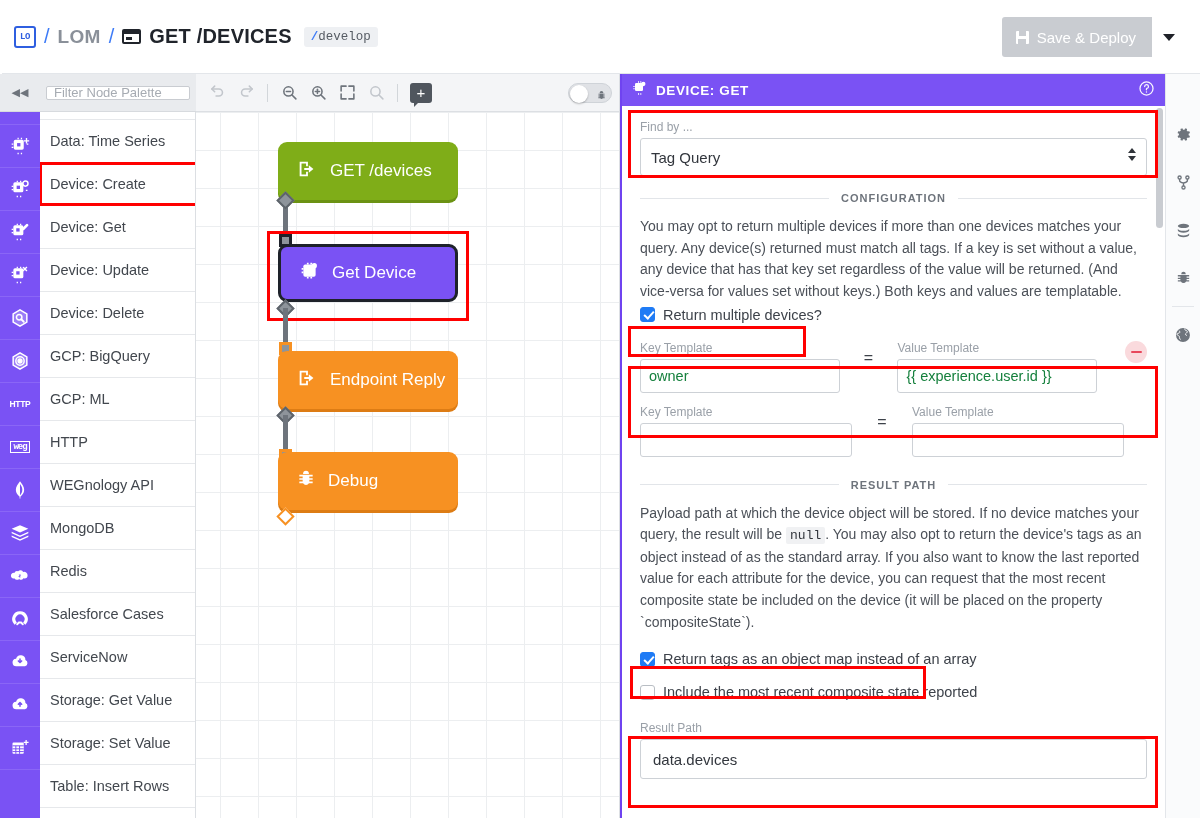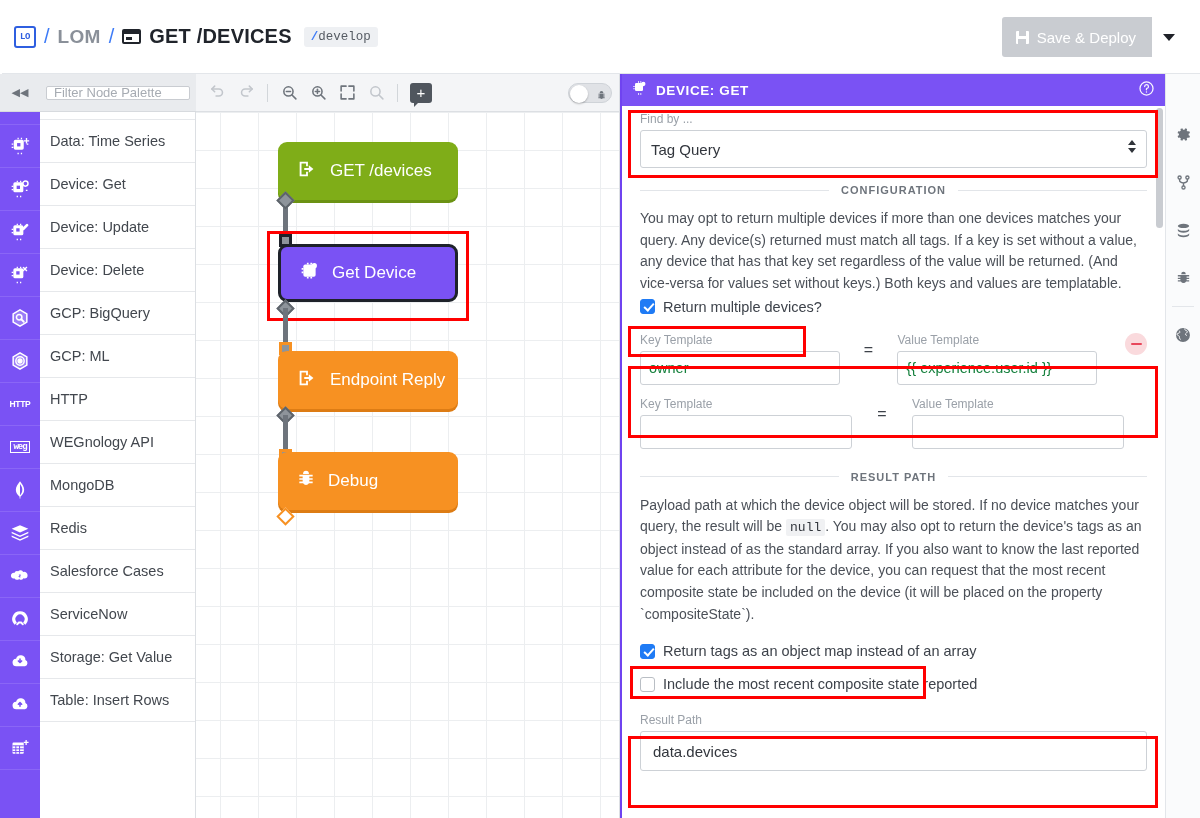--- a/index.html
+++ b/index.html
@@ -429,20 +429,23 @@
 </div>
 
 <div id="palette">
   <div id="palette-list">
       <div class="pal-item partial">
         <span></span>
       </div>
       <div class="pal-item">
         <span>Data: Time Series</span>
       </div>
+      <div class="pal-item hl">
+        <span>Device: Create</span>
+      </div>
       <div class="pal-item">
         <span>Device: Get</span>
       </div>
       <div class="pal-item">
         <span>Device: Update</span>
       </div>
       <div class="pal-item">
         <span>Device: Delete</span>
       </div>
       <div class="pal-item">
@@ -464,20 +467,23 @@
         <span>Redis</span>
       </div>
       <div class="pal-item">
         <span>Salesforce Cases</span>
       </div>
       <div class="pal-item">
         <span>ServiceNow</span>
       </div>
       <div class="pal-item">
         <span>Storage: Get Value</span>
+      </div>
+      <div class="pal-item">
+        <span>Storage: Set Value</span>
       </div>
       <div class="pal-item">
         <span>Table: Insert Rows</span>
       </div>
     </div>
 </div>
 <div id="palette-search-wrap">
   <input id="palette-search" placeholder="Filter Node Palette" style="">
 </div>
 
@@ -606,21 +612,21 @@
       <svg width="17" height="17" viewBox="0 0 24 24" fill="none" stroke="currentColor" stroke-width="1.8">
           <circle cx="12" cy="12" r="9.2"></circle>
           <path d="M9.4 9.2a2.7 2.7 0 1 1 3.3 2.7c-.6.2-.8.7-.8 1.3v.6" stroke-linecap="round"></path>
           <circle cx="12" cy="17" r="1" fill="currentColor" stroke="none"></circle>
         </svg>
     </span>
   </div>
 
   <div id="panel-body">
 
-    <div style="padding-top:6px;">
+    <div style="padding-top:14px;">
       <div class="field-label">Find by ...</div>
       <div class="sel-wrap">
         <select class="sel">
           <option>Tag Query</option>
         </select>
         <span class="sel-arrows">
             <i class="up"></i>
             <i class="dn"></i>
           </span>
       </div>

